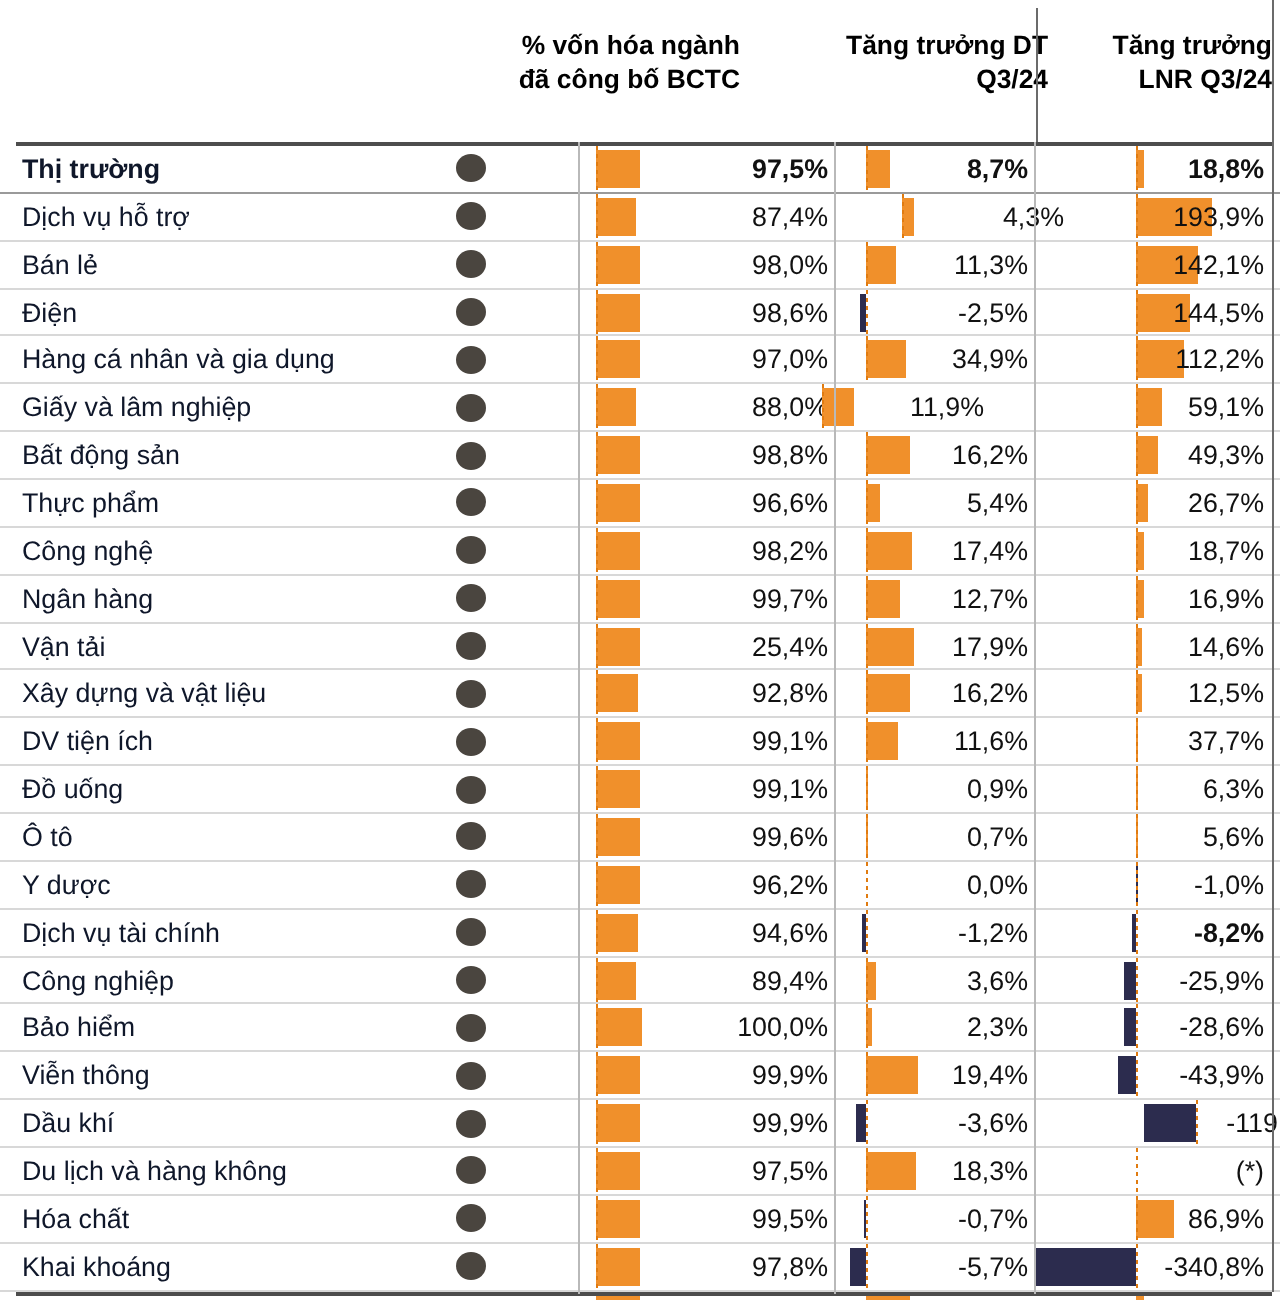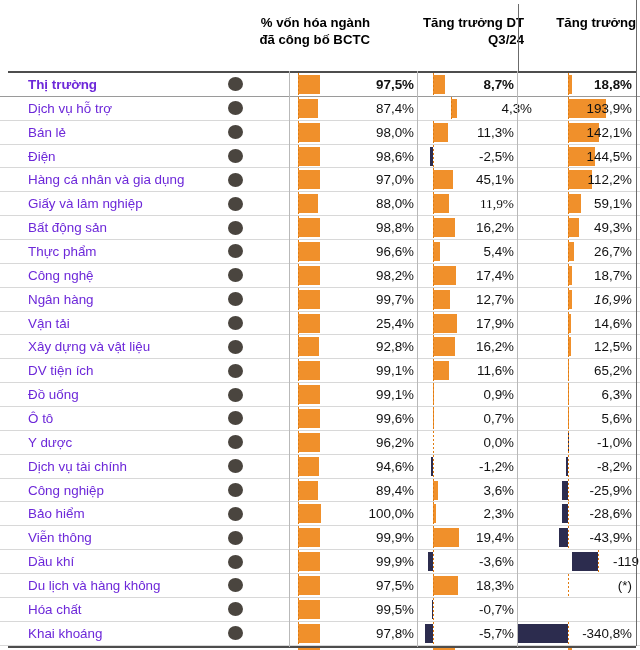--- a/index.html
+++ b/index.html
@@ -35,23 +35,23 @@
   #rows{position:absolute;left:0;top:73px;width:640px;}
   .row{
     position:relative;
     height:23.87px;
     border-bottom:1px solid #d8d8d8;
     box-sizing:border-box;
   }
   .row.emph{border-bottom:1px solid #9a9a9a;}
 
   .label{
-    position:absolute;left:28px;top:0;
+    position:absolute;left:11px;top:0;
     height:100%;display:flex;align-items:center;
-    font-size:13.4px;white-space:nowrap;color:#6d28d9;text-align:right;
+    font-size:13.4px;white-space:nowrap;color:#0f172a;text-align:right;
   }
   .row.bold .label{font-weight:bold;}
 
   .dot{
     position:absolute;left:228px;top:50%;
     transform:translateY(-50%);
     width:15px;height:14px;border-radius:50%;
     background:#4a453f;
   }
 
@@ -86,20 +86,21 @@
     <div class="hdr-cell" id="hdr-cap">
       <span class="hdr-l1">% vốn hóa ngành</span>
       <span class="hdr-l2">đã công bố BCTC</span>
     </div>
     <div class="hdr-cell" id="hdr-dt">
       <span class="hdr-l1">Tăng trưởng DT</span>
       <span class="hdr-l2">Q3/24</span>
     </div>
     <div class="hdr-cell" id="hdr-lnr">
       <span class="hdr-l1">Tăng trưởng</span>
+      <span class="hdr-l2">LNR Q3/24</span>
     </div>
   </div>
 
   <div class="vline" id="vline-hdr-lnr"></div>
   <div class="rule-top"></div>
 
   <div id="rows">
       <div class="row bold emph">
         <div class="label">Thị trường</div>
         <div class="dot"></div>
@@ -180,37 +181,37 @@
         <div class="label">Hàng cá nhân và gia dụng</div>
         <div class="dot"></div>
         <div class="pane" id="p1-4" style="left: 290px; width: 128px;">
           <div class="bar pos" style="left: 8px; width: 21.825px;"></div>
           <div class="axis" style="left: 8px;"></div>
           <div class="val">97,0%</div>
         </div>
         <div class="pane" id="p2-4" style="left: 418px; width: 100px;">
           <div class="bar pos" style="left: 15px; width: 19.845px;"></div>
           <div class="axis" style="left: 15px;"></div>
-          <div class="val">45,1%</div>
+          <div class="val">34,9%</div>
         </div>
         <div class="pane" id="p3-4" style="left: 518px; width: 118px;">
           <div class="bar pos" style="left: 50px; width: 24.123px;"></div>
           <div class="axis" style="left: 50px;"></div>
           <div class="val">112,2%</div>
         </div>
       </div>
       <div class="row">
         <div class="label">Giấy và lâm nghiệp</div>
         <div class="dot"></div>
         <div class="pane" id="p1-5" style="left: 290px; width: 128px;">
           <div class="bar pos" style="left: 8px; width: 19.8px;"></div>
           <div class="axis" style="left: 8px;"></div>
           <div class="val">88,0%</div>
         </div>
-        <div class="pane" id="p2-5" style="left: 418px; width: 100px; font-family: Liberation Serif, serif;">
+        <div class="pane" id="p2-5" style="left: 396px; width: 100px;">
           <div class="bar pos" style="left: 15px; width: 16.065px;"></div>
           <div class="axis" style="left: 15px;"></div>
           <div class="val">11,9%</div>
         </div>
         <div class="pane" id="p3-5" style="left: 518px; width: 118px;">
           <div class="bar pos" style="left: 50px; width: 12.7065px;"></div>
           <div class="axis" style="left: 50px;"></div>
           <div class="val">59,1%</div>
         </div>
       </div>
@@ -277,21 +278,21 @@
         <div class="pane" id="p1-9" style="left: 290px; width: 128px;">
           <div class="bar pos" style="left: 8px; width: 22.4325px;"></div>
           <div class="axis" style="left: 8px;"></div>
           <div class="val">99,7%</div>
         </div>
         <div class="pane" id="p2-9" style="left: 418px; width: 100px;">
           <div class="bar pos" style="left: 15px; width: 17.145px;"></div>
           <div class="axis" style="left: 15px;"></div>
           <div class="val">12,7%</div>
         </div>
-        <div class="pane" id="p3-9" style="left: 518px; width: 118px; font-style: italic;">
+        <div class="pane" id="p3-9" style="left: 518px; width: 118px;">
           <div class="bar pos" style="left: 50px; width: 3.6335px;"></div>
           <div class="axis" style="left: 50px;"></div>
           <div class="val">16,9%</div>
         </div>
       </div>
       <div class="row">
         <div class="label">Vận tải</div>
         <div class="dot"></div>
         <div class="pane" id="p1-10" style="left: 290px; width: 128px;">
           <div class="bar pos" style="left: 8px; width: 22.2525px;"></div>
@@ -337,21 +338,21 @@
           <div class="val">99,1%</div>
         </div>
         <div class="pane" id="p2-12" style="left: 418px; width: 100px;">
           <div class="bar pos" style="left: 15px; width: 15.66px;"></div>
           <div class="axis" style="left: 15px;"></div>
           <div class="val">11,6%</div>
         </div>
         <div class="pane" id="p3-12" style="left: 518px; width: 118px;">
           <div class="bar pos" style="left: 50px; width: 1.419px;"></div>
           <div class="axis" style="left: 50px;"></div>
-          <div class="val">65,2%</div>
+          <div class="val">37,7%</div>
         </div>
       </div>
       <div class="row">
         <div class="label">Đồ uống</div>
         <div class="dot"></div>
         <div class="pane" id="p1-13" style="left: 290px; width: 128px;">
           <div class="bar pos" style="left: 8px; width: 22.2975px;"></div>
           <div class="axis" style="left: 8px;"></div>
           <div class="val">99,1%</div>
         </div>
@@ -409,21 +410,21 @@
         <div class="pane" id="p1-16" style="left: 290px; width: 128px;">
           <div class="bar pos" style="left: 8px; width: 21.285px;"></div>
           <div class="axis" style="left: 8px;"></div>
           <div class="val">94,6%</div>
         </div>
         <div class="pane" id="p2-16" style="left: 418px; width: 100px;">
           <div class="bar neg" style="left: 13.38px; width: 1.62px;"></div>
           <div class="axis" style="left: 15px;"></div>
           <div class="val">-1,2%</div>
         </div>
-        <div class="pane" id="p3-16" style="left: 518px; width: 118px;">
+        <div class="pane" id="p3-16" style="left: 518px; width: 118px; font-weight: bold;">
           <div class="bar neg" style="left: 48.237px; width: 1.763px;"></div>
           <div class="axis" style="left: 50px;"></div>
           <div class="val">-8,2%</div>
         </div>
       </div>
       <div class="row">
         <div class="label">Công nghiệp</div>
         <div class="dot"></div>
         <div class="pane" id="p1-17" style="left: 290px; width: 128px;">
           <div class="bar pos" style="left: 8px; width: 20.115px;"></div>
@@ -521,20 +522,25 @@
         <div class="dot"></div>
         <div class="pane" id="p1-22" style="left: 290px; width: 128px;">
           <div class="bar pos" style="left: 8px; width: 22.3875px;"></div>
           <div class="axis" style="left: 8px;"></div>
           <div class="val">99,5%</div>
         </div>
         <div class="pane" id="p2-22" style="left: 418px; width: 100px;">
           <div class="bar neg" style="left: 14.055px; width: 0.945px;"></div>
           <div class="axis" style="left: 15px;"></div>
           <div class="val">-0,7%</div>
+        </div>
+        <div class="pane" id="p3-22" style="left: 518px; width: 118px;">
+          <div class="bar pos" style="left: 50px; width: 18.6835px;"></div>
+          <div class="axis" style="left: 50px;"></div>
+          <div class="val">86,9%</div>
         </div>
       </div>
       <div class="row">
         <div class="label">Khai khoáng</div>
         <div class="dot"></div>
         <div class="pane" id="p1-23" style="left: 290px; width: 128px;">
           <div class="bar pos" style="left: 8px; width: 22.005px;"></div>
           <div class="axis" style="left: 8px;"></div>
           <div class="val">97,8%</div>
         </div>

